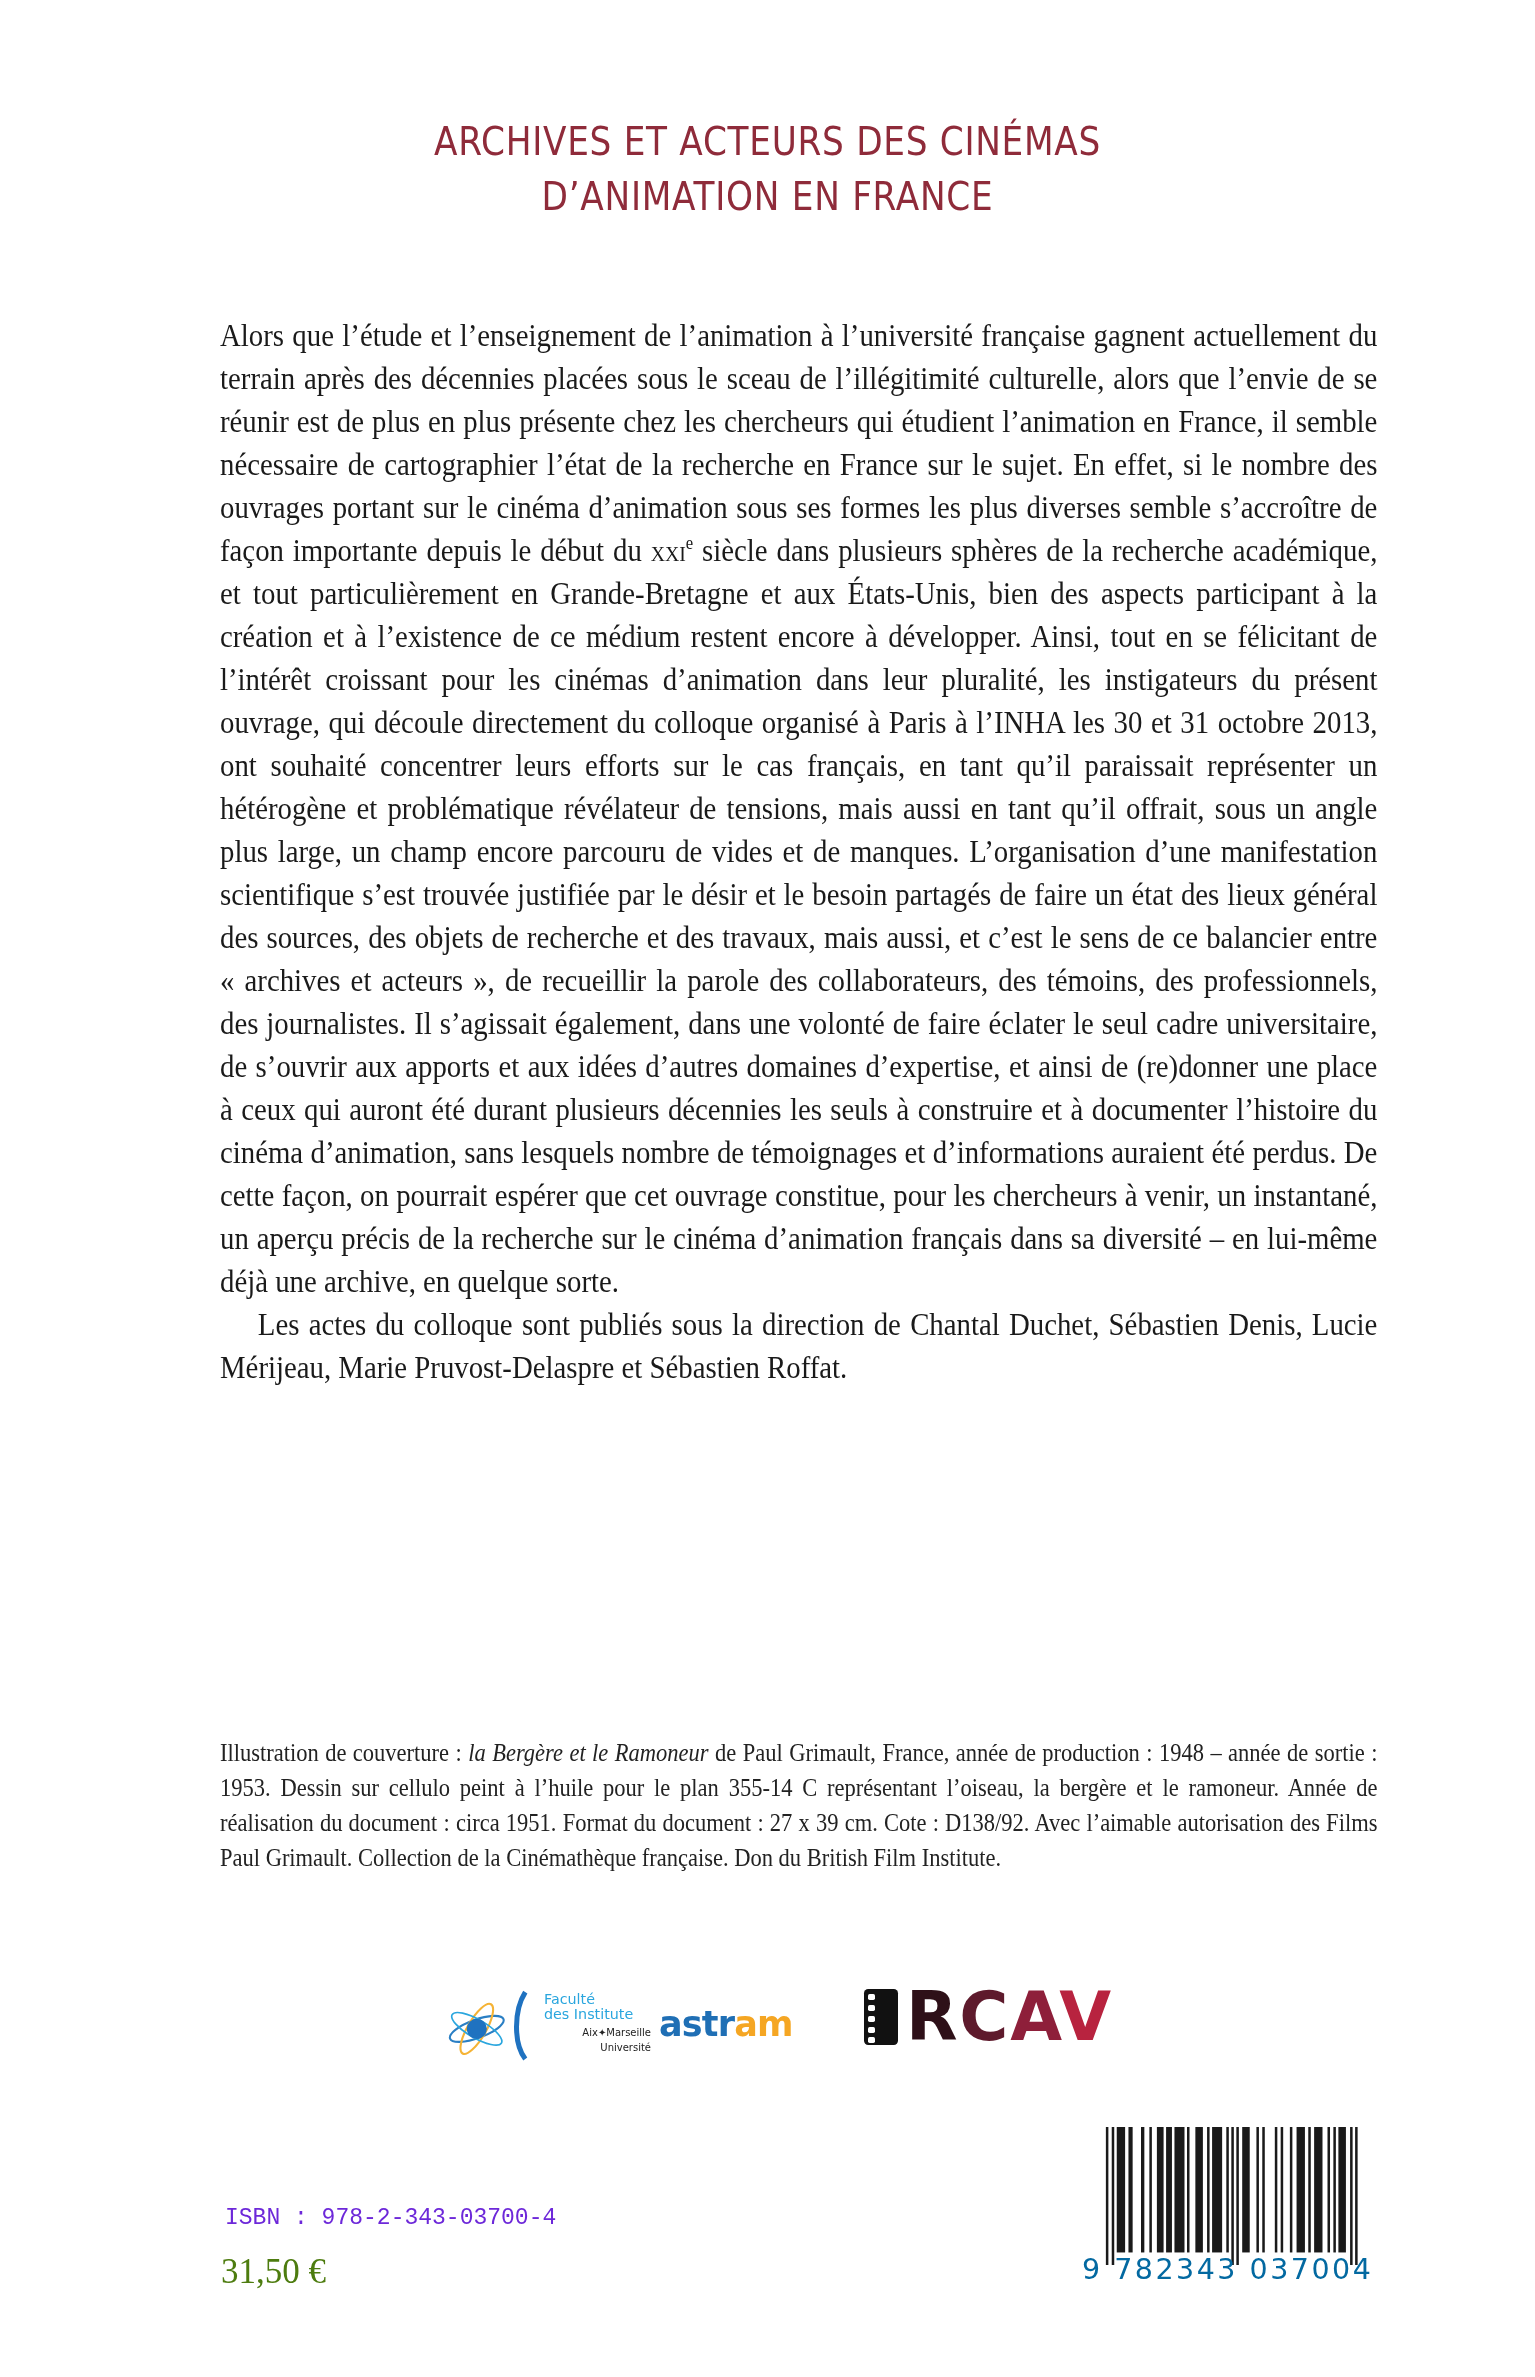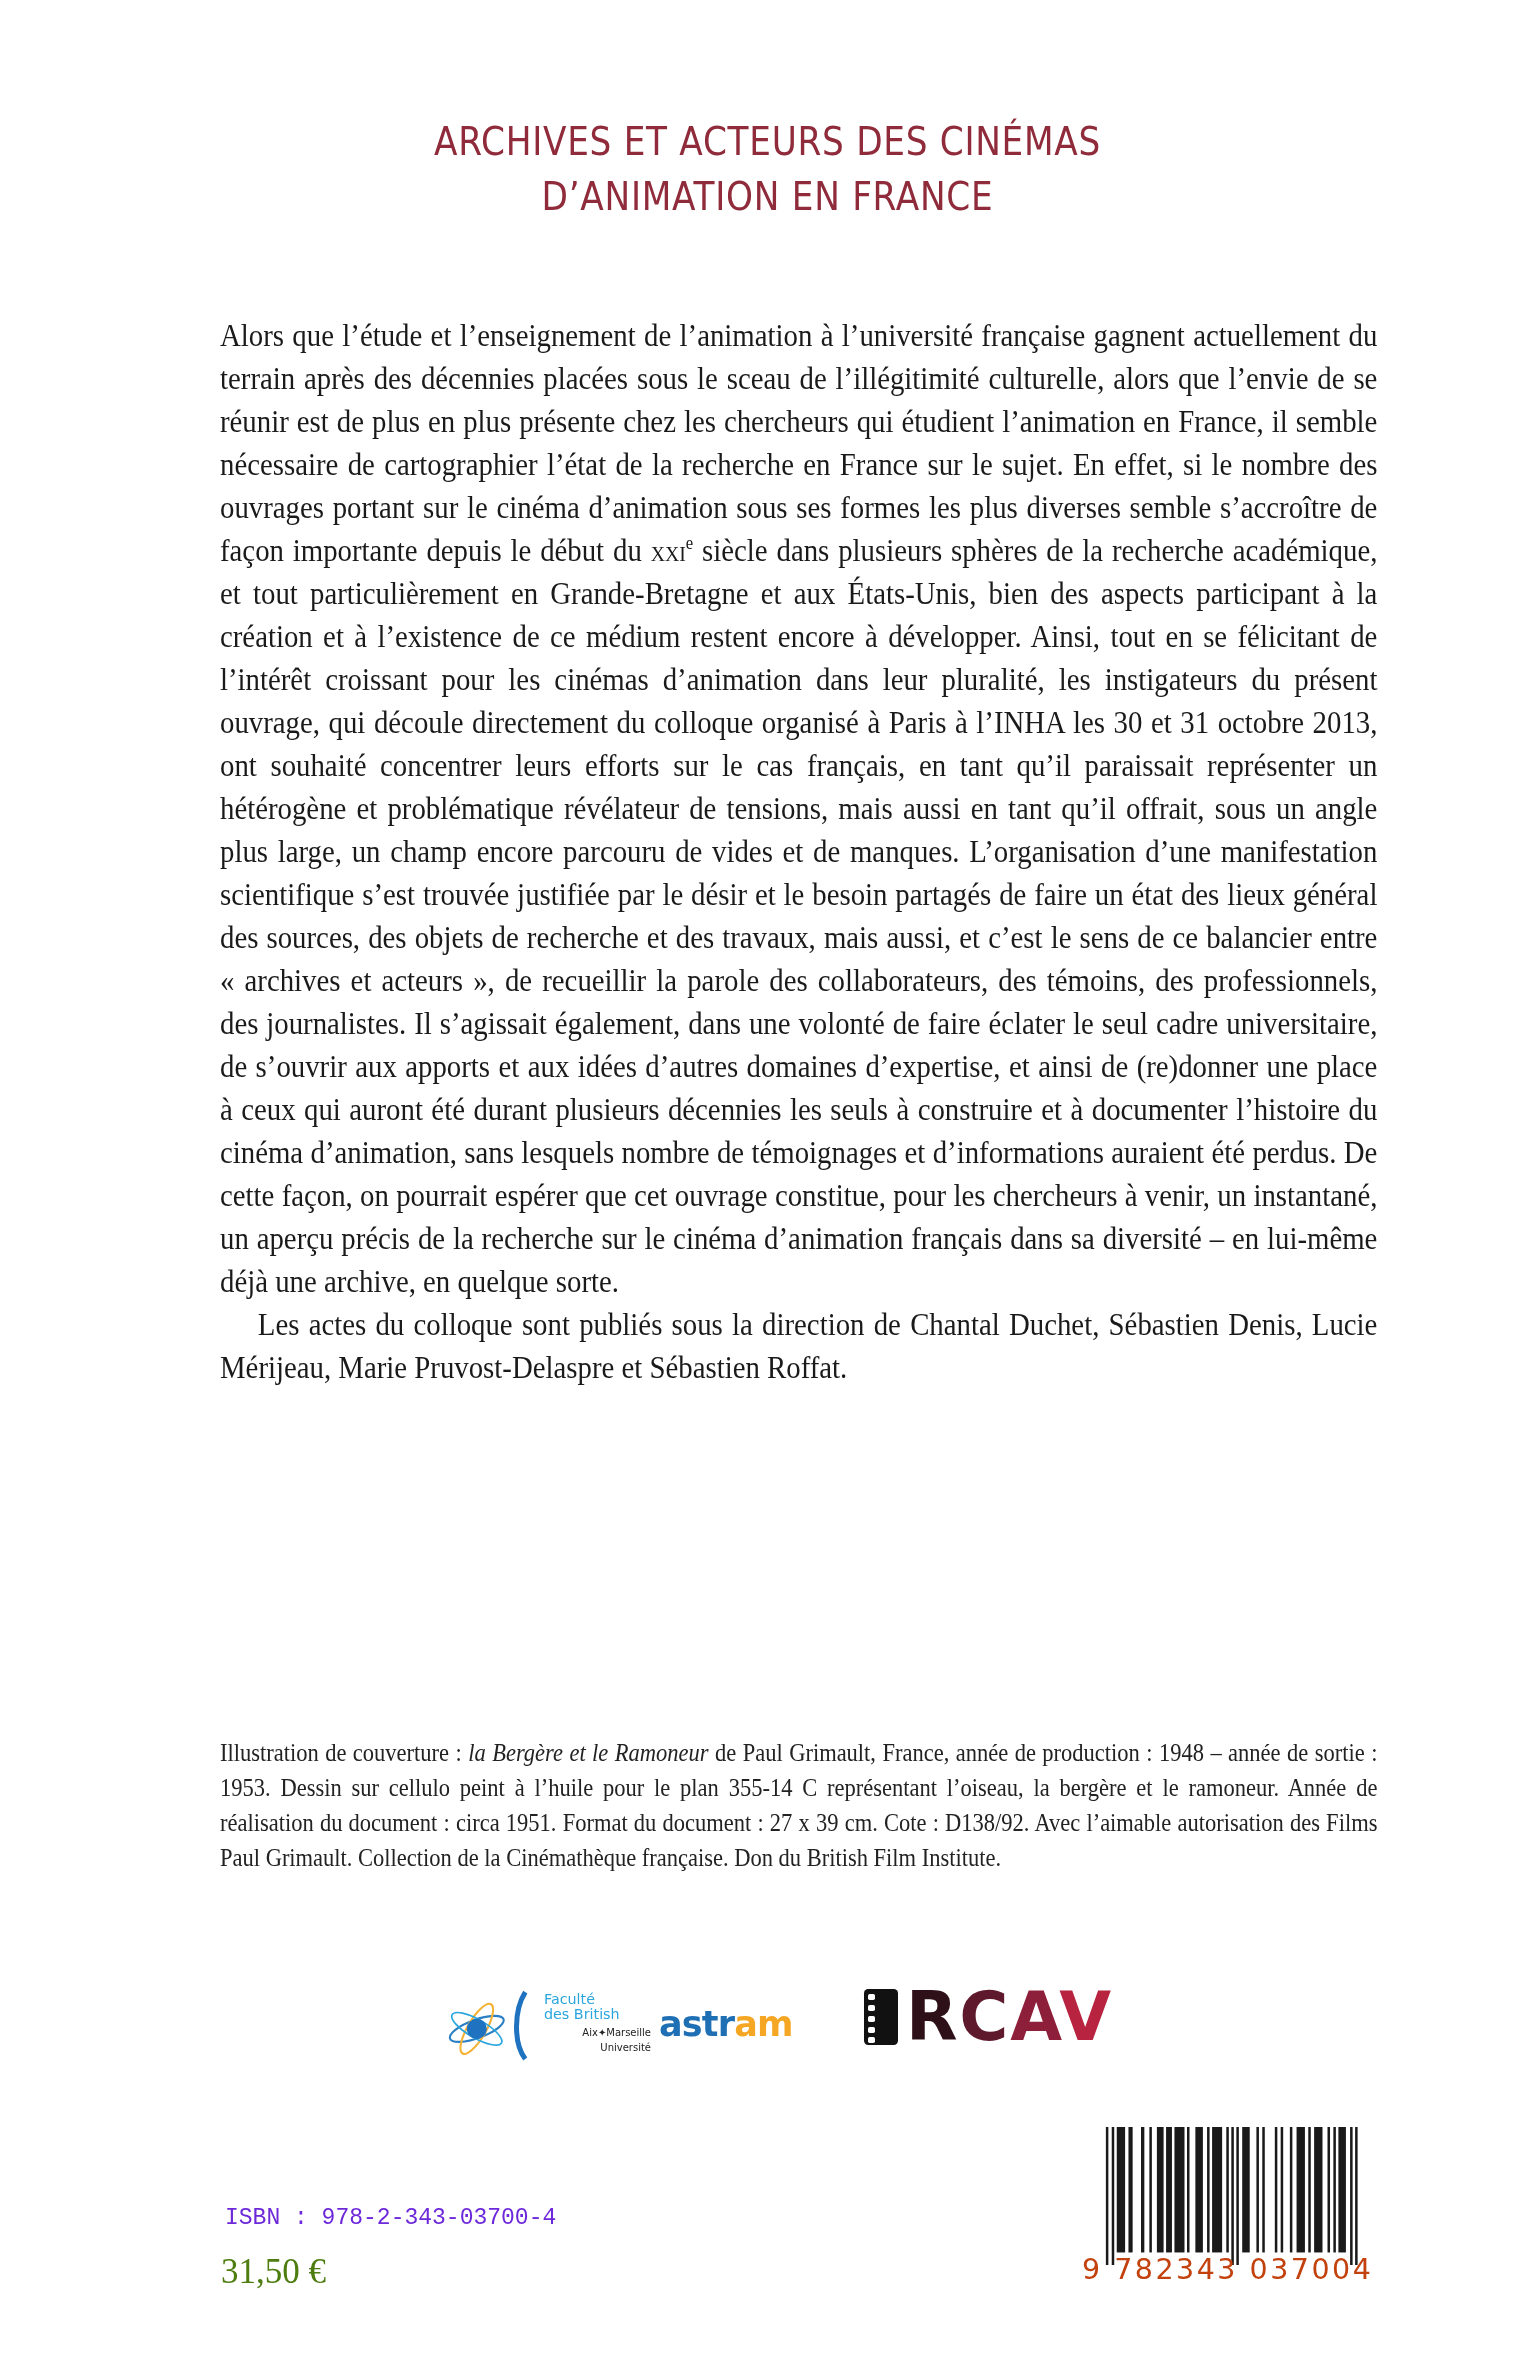--- a/index.html
+++ b/index.html
@@ -56,21 +56,21 @@
     }
     .price {
       position: absolute; left: 221px; top: 2245px;
       font-family: "Liberation Serif", serif; font-size: 35px; color: #4d7c0f; margin-top: 7px;
     }
 
     .barcode { position: absolute; left: 1082px; top: 2127px; width: 302px; height: 134px; }
     .barcode svg { display: block; }
     .barcode-digits {
       position: absolute; left: 0; top: 2257px;
-      font-family: "DejaVu Sans", sans-serif; font-size: 28.5px; color: #c2410c; letter-spacing: 2.5px;
+      font-family: "DejaVu Sans", sans-serif; font-size: 28.5px; color: #0369a1; letter-spacing: 2.5px;
     }
   </style>
 </head>
 <body>
 
 <div class="page">
 
   <h1 class="title" style="margin:0;">
     <span>ARCHIVES ET ACTEURS DES CINÉMAS</span>
     <span>D’ANIMATION EN FRANCE</span>
@@ -87,21 +87,21 @@
     <div class="logo-fac">
       <svg width="92" height="76" viewBox="0 0 110 90" style="position:absolute;left:0;top:0;">
         <ellipse cx="38" cy="52" rx="34" ry="11" fill="none" stroke="#2a7fc4" stroke-width="2.5" transform="rotate(-20 38 52)"></ellipse>
         <ellipse cx="38" cy="52" rx="34" ry="11" fill="none" stroke="#f5b335" stroke-width="2.5" transform="rotate(-60 38 52)"></ellipse>
         <ellipse cx="38" cy="52" rx="34" ry="11" fill="none" stroke="#2aa6de" stroke-width="2" transform="rotate(30 38 52)"></ellipse>
         <circle cx="38" cy="52" r="12" fill="#1f72c0"></circle>
         <path d="M96 8 C 82 30, 82 70, 96 88" fill="none" stroke="#1f72c0" stroke-width="6"></path>
       </svg>
       <div class="fac-text">
         <span style="display:block">Faculté</span>
-        <span style="display:block">des British</span>
+        <span style="display:block">des Institute</span>
         <span class="aix">Aix✦Marseille Université</span>
       </div>
     </div>
 
     <div class="logo-astram"><span>astr</span><span class="am">am</span></div>
 
     <div class="logo-rcav">
       <div class="rcav-film">
         <i style="top:5px"></i>
           <i style="top:16px"></i>

